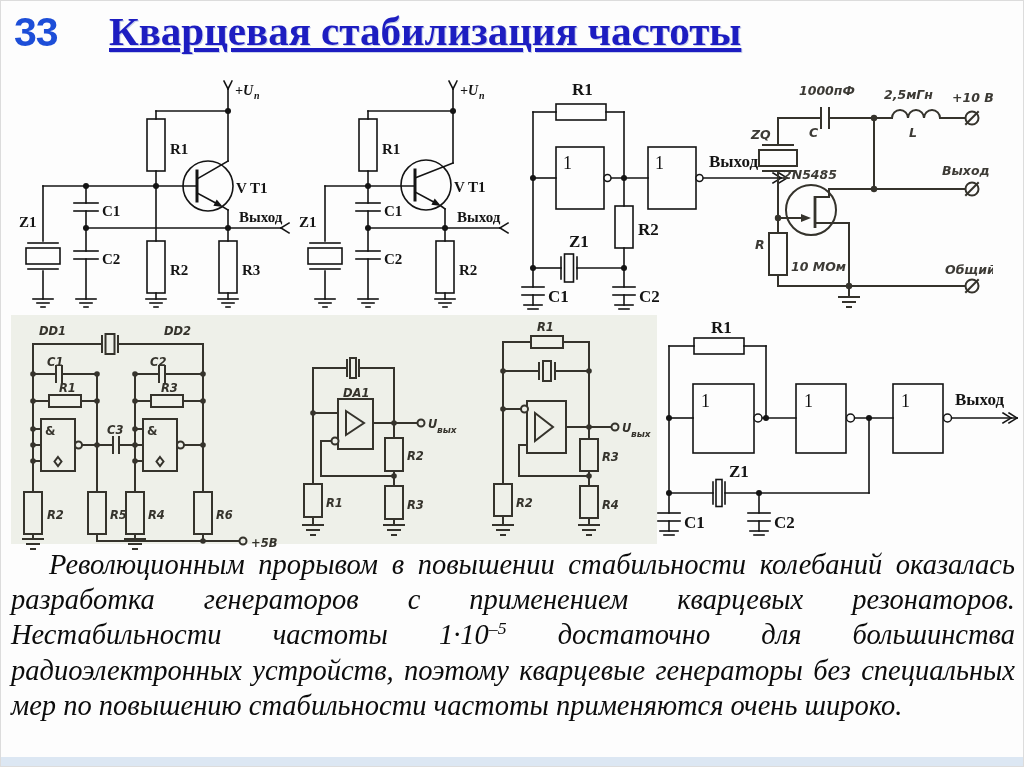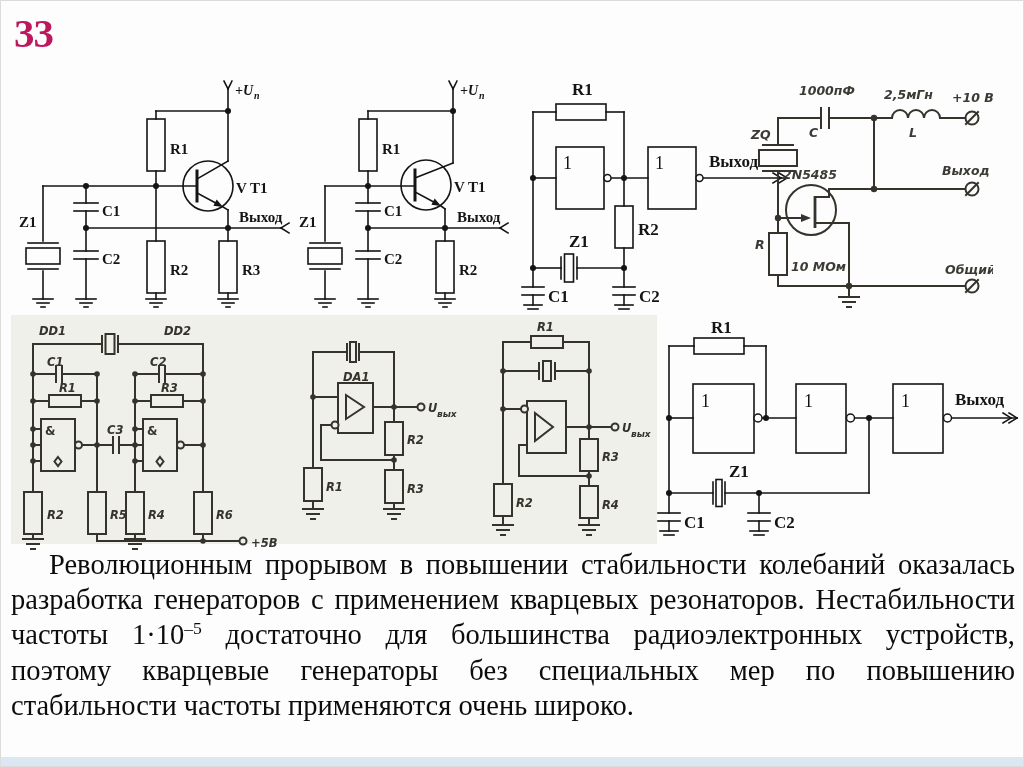--- a/index.html
+++ b/index.html
@@ -1,19 +1,19 @@
 <!DOCTYPE html>
 <html><head>
 <meta charset="utf-8">
 <style>
   html,body{margin:0;padding:0;background:#888;}
   .slide{position:relative;width:1024px;height:767px;background:#fdfdfd;overflow:hidden;
          font-family:"Liberation Serif",serif;border:1px solid #dcdcdc;box-sizing:border-box;}
-  .slide-number{position:absolute;left:13px;top:8px;font-family:Liberation Serif, serif;
-         font-weight:bold;font-size:41px;color:#be185d;letter-spacing:-1px;}
+  .slide-number{position:absolute;left:13px;top:8px;font-family:Liberation Sans, sans-serif;
+         font-weight:bold;font-size:41px;color:#1d4ed8;letter-spacing:-1px;}
   .title{position:absolute;left:108px;top:6px;font-family:"Liberation Serif",serif;font-weight:bold;
          font-size:41px;color:#1d1dc1;text-decoration:underline;text-shadow:1px 1px 0 #c8d0ec;
          white-space:nowrap;}
   .panel{position:absolute;left:10px;top:314px;width:646px;height:229px;background:#eef0e9;}
   .cwrap{position:absolute;}
   svg{display:block;}
   svg text{user-select:none;}
   .w{stroke:#141414;stroke-width:1.6;fill:none;stroke-linecap:square;}
   .wb{stroke:#141414;stroke-width:3;fill:none;stroke-linecap:square;}
   .ws{stroke:#35332c;stroke-width:2;fill:none;stroke-linecap:square;}
@@ -27,30 +27,31 @@
   .tser{font-family:"Liberation Serif",serif;font-weight:bold;font-size:15px;fill:#141414;}
   .tser2{font-family:"Liberation Serif",serif;font-weight:bold;font-size:17px;fill:#141414;}
   .tgate{font-family:"Liberation Serif",serif;font-size:18px;fill:#141414;}
   .tsup{font-family:"Liberation Serif",serif;font-style:italic;font-weight:bold;font-size:14px;fill:#141414;}
   .tsub{font-family:"Liberation Serif",serif;font-style:italic;font-weight:bold;font-size:10px;fill:#141414;}
   .tit{font-family:"DejaVu Sans",sans-serif;font-style:italic;font-weight:bold;font-size:12.5px;fill:#3c3a35;}
   .tits{font-family:"DejaVu Sans",sans-serif;font-style:italic;font-weight:bold;font-size:11.5px;fill:#35332c;}
   .tand{font-family:"DejaVu Sans",sans-serif;font-weight:bold;font-size:12px;fill:#35332c;}
   .paragraph{position:absolute;left:0;top:546px;width:1024px;padding:0 10px;box-sizing:border-box;
          font-family:"Liberation Serif",serif;font-size:28.5px;line-height:35.2px;color:#0c0c0c;
-         text-align:justify;text-indent:38px;}
+         text-align:justify;text-indent:38px;font-style:italic;}
   .paragraph sup{font-size:0.62em;line-height:0;}
   .strip{position:absolute;left:0;bottom:0;width:1024px;height:9px;background:#dce7f3;}
 </style>
 </head>
 <body>
 
 <div class="slide">
 
   <div class="slide-number">33</div>
+  <div class="title">Кварцевая стабилизация частоты</div>
 
   <div class="panel"></div>
 
   <div class="cwrap" style="left:8px;top:72px;">
   <svg width="290" height="240" viewBox="0 0 290 240">
     <g>
       <line class="w" x1="215" y1="8" x2="219" y2="16"></line>
           <line class="w" x1="223" y1="8" x2="219" y2="16"></line>
       <line class="w" x1="219" y1="16" x2="219" y2="38"></line>
     </g>
@@ -496,21 +497,21 @@
           <circle class="dots" cx="194" cy="80" r="2.8"></circle>
       <circle class="dots" cx="126" cy="108" r="2.8"></circle>
           <circle class="dots" cx="126" cy="124" r="2.8"></circle>
           <circle class="dots" cx="126" cy="140" r="2.8"></circle>
       <circle class="dots" cx="194" cy="124" r="2.8"></circle>
           <circle class="dots" cx="194" cy="220" r="2.8"></circle>
     </g>
   </svg>
   </div>
 
-  <div class="cwrap" style="left:298px;top:296px;">
+  <div class="cwrap" style="left:298px;top:312px;">
   <svg width="175" height="232" viewBox="0 0 175 232">
     <g>
       <line class="ws" x1="14" y1="55" x2="48" y2="55"></line>
           <line class="ws" x1="60" y1="55" x2="95" y2="55"></line>
       <line class="ws" x1="14" y1="55" x2="14" y2="171"></line>
       <line class="ws" x1="95" y1="55" x2="95" y2="110"></line>
       <line class="ws" x1="14" y1="100" x2="39" y2="100"></line>
       <line class="ws" x1="74" y1="110" x2="118" y2="110"></line>
       <line class="ws" x1="95" y1="110" x2="95" y2="125"></line>
       <line class="ws" x1="95" y1="158" x2="95" y2="173"></line>

